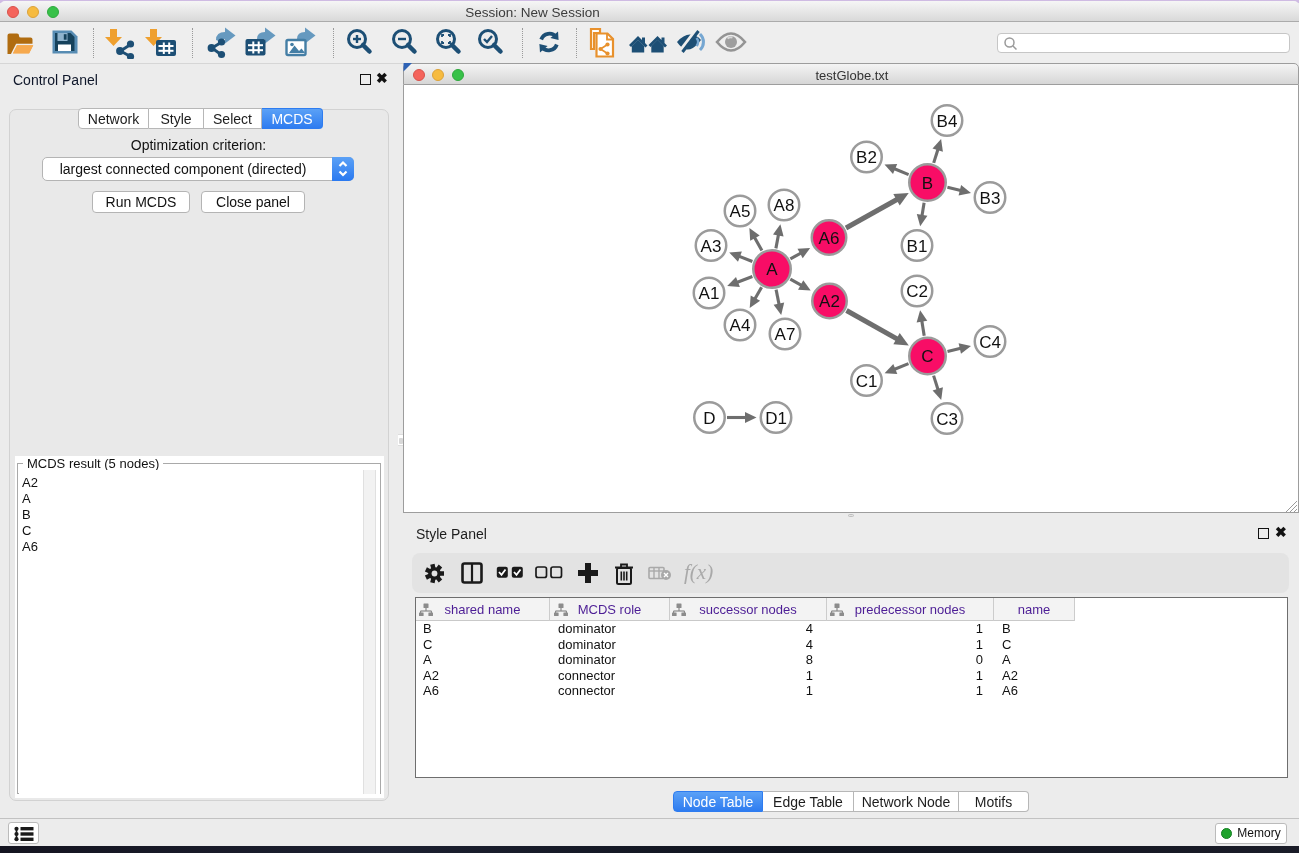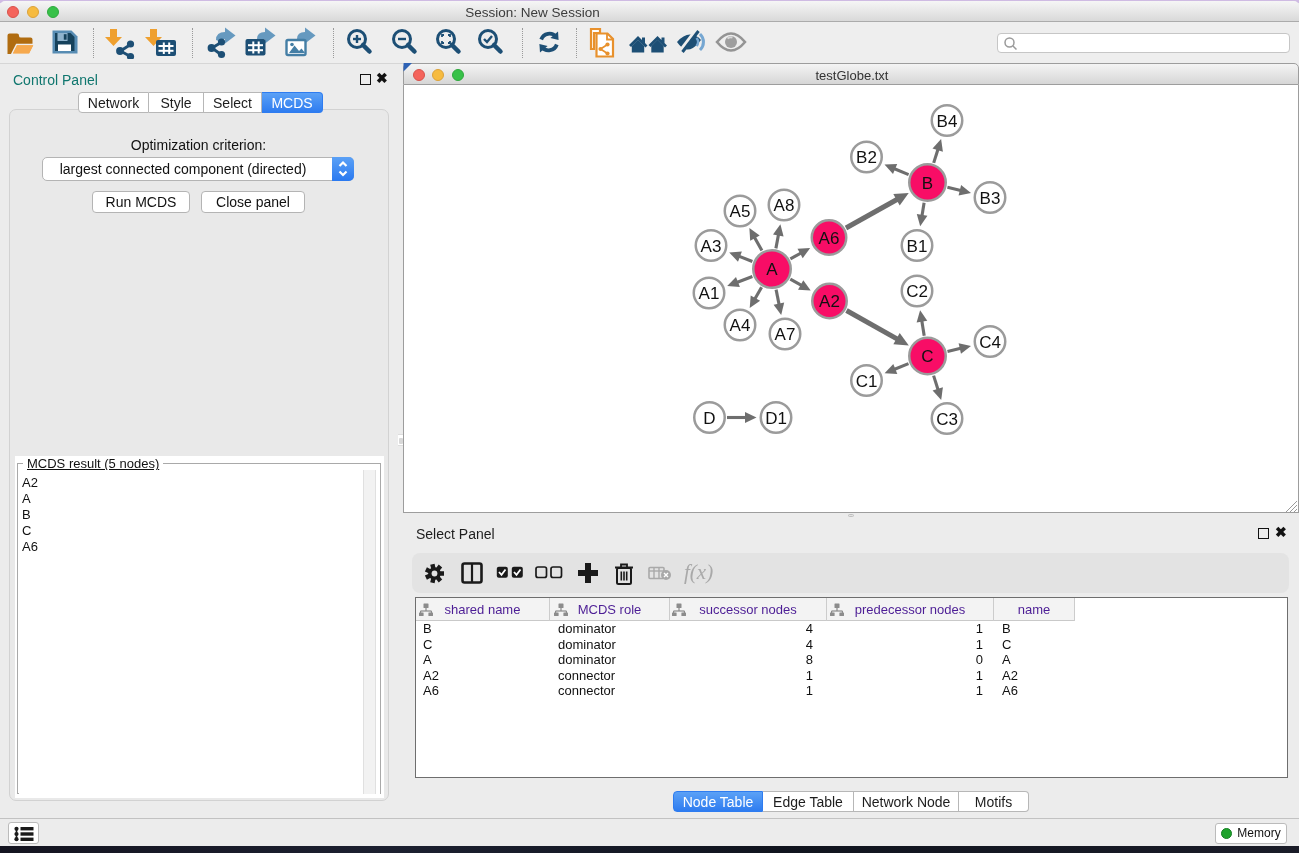--- a/index.html
+++ b/index.html
@@ -21,44 +21,44 @@
 
 #toolbar { left:0; top:22px; width:1299px; height:41px; background:#eeeeee; }
 .tsep { position:absolute; top:6px; height:30px; border-left:1px dotted #9a9a9a; }
 .ticon { position:absolute; top:5px; }
 #searchbox { left:997px; top:11px; width:293px; height:20px; background:#fff;
   border:1px solid #c6c6c6; border-radius:4px; }
 
 
 #leftpanel { left:0; top:63px; width:403px; height:755px; background:#ececec;
   border-top:1px solid #d6d6d6; }
-#cpTitle { left:13px; top:8px; font-size:14px; color:#0f766e;text-align:right; }
+#cpTitle { left:13px; top:8px; font-size:14px; color:#0f172a;text-align:right; }
 .hdrFloat { width:11px; height:11px; border:1.6px solid #111; }
 .hdrX { font-size:14px; font-weight:bold; color:#111; }
 #cpInner { left:9px; top:45px; width:380px; height:692px; background:#e9e9e9;
   border:1px solid #d2d2d2; border-radius:7px; }
-#cpTabs { top:28px; left:78px; height:21px; display:flex; font-size:14px;text-align:center; }
+#cpTabs { top:44px; left:78px; height:21px; display:flex; font-size:14px;text-align:center; }
 .tab { background:#fff; border:1px solid #b7b7b7; border-left:none; color:#1d1d1d;
   display:flex; align-items:center; justify-content:center; height:21px; }
 .tab.first { border-left:1px solid #b7b7b7; border-radius:4px 0 0 4px; }
 .tab.last { border-radius:0 4px 4px 0; }
 .tab.sel { background:linear-gradient(#5ba1f6,#2e7cf0); border-color:#2e7cf0; color:#fff; }
 
 #optLabel { left:0; top:73px; width:397px; text-align:center; font-size:14px; color:#111; }
 #combo { left:42px; top:93px; width:312px; height:24px; background:#fff;
   border:1px solid #b4b4b4; border-radius:5px; font-size:14px; color:#111;
   line-height:22px; text-align:center; padding-right:30px; }
 #comboBtn { position:absolute; right:-1px; top:-1px; width:22px; height:24px;
   background:linear-gradient(#5ba1f6,#2a79f0); border-radius:0 5px 5px 0; }
 .btn { position:absolute; height:22px; background:#fff; border:1px solid #b4b4b4;
   border-radius:4px; font-size:14px; color:#111; text-align:center; line-height:20px; }
 
 #grpOuter { left:15px; top:392px; width:369px; height:342px; background:#fff; }
 #grpBox { left:17px; top:399px; width:364px; height:331px; border:1px solid #a9a9a9; }
-#grpTitle { left:23px; top:392px; background:#fff; padding:0 4px; font-size:13px; color:#111;text-decoration:underline; }
+#grpTitle { left:23px; top:392px; background:#fff; padding:0 4px; font-size:13px; color:#111; }
 #grpList { left:19px; top:406px; width:361px; height:324px; background:#fff; }
 #grpScroll { position:absolute; right:4px; top:0; width:13px; height:100%;
   background:#f2f2f2; border-left:1px solid #e0e0e0; border-right:1px solid #e0e0e0;}
 .li { position:absolute; left:3px; font-size:13px; color:#111; }
 
 
 #netwin { left:403px; top:63px; width:896px; height:450px; }
 #netTitle { left:0; top:0; width:896px; height:22px;
   background:linear-gradient(#f4f4f4,#d6d6d6); border:1px solid #9d9d9d;
   border-radius:5px 5px 0 0; }
@@ -358,21 +358,21 @@
 <text x="513" y="211" font-size="17" fill="#111111" text-anchor="middle">C2</text>
 <text x="586" y="261.5" font-size="17" fill="#111111" text-anchor="middle">C4</text>
 <text x="462.5" y="300.5" font-size="17" fill="#111111" text-anchor="middle">C1</text>
 <text x="543" y="338.5" font-size="17" fill="#111111" text-anchor="middle">C3</text>
 <text x="305.5" y="337.5" font-size="17" fill="#111111" text-anchor="middle">D</text>
 <text x="372" y="337.5" font-size="17" fill="#111111" text-anchor="middle">D1</text>
 </svg>
   </div>
 
   <div class="abs" id="tablepanel">
-    <div class="abs" id="tpTitle">Select Panel</div>
+    <div class="abs" id="tpTitle">Style Panel</div>
     <div class="abs hdrFloat" style="left:860px; top:10px;"></div>
     <div class="abs hdrX" style="left:877px; top:6px;">✖</div>
     <div class="abs" id="tpToolbar">
       <svg style="position:absolute; left:12px; top:10px;" width="21" height="21">
         <path d="M20.0 8.2 L20.0 12.8 L16.4 12.7 L15.9 13.8 L18.2 16.5 L14.7 19.4 L12.5 16.5 L11.3 16.7 L10.6 20.3 L6.2 19.3 L7.1 15.8 L6.1 15.0 L2.9 16.7 L0.9 12.6 L4.2 11.1 L4.2 9.9 L0.9 8.4 L2.9 4.3 L6.1 6.0 L7.1 5.2 L6.2 1.7 L10.6 0.7 L11.3 4.3 L12.5 4.5 L14.7 1.6 L18.2 4.5 L15.9 7.2 L16.4 8.3 Z" fill="#1a1a1a"></path>
           <circle cx="10.5" cy="10.5" r="2.9" fill="#e3e3e3"></circle>
       </svg>
       <svg style="position:absolute; left:49px; top:9px;" width="22" height="22">
         <rect x="1.5" y="1.5" width="19" height="19" rx="2" fill="none" stroke="#1a1a1a" stroke-width="2.6"></rect>
         <line x1="11" y1="2" x2="11" y2="20" stroke="#1a1a1a" stroke-width="2.2"></line>

